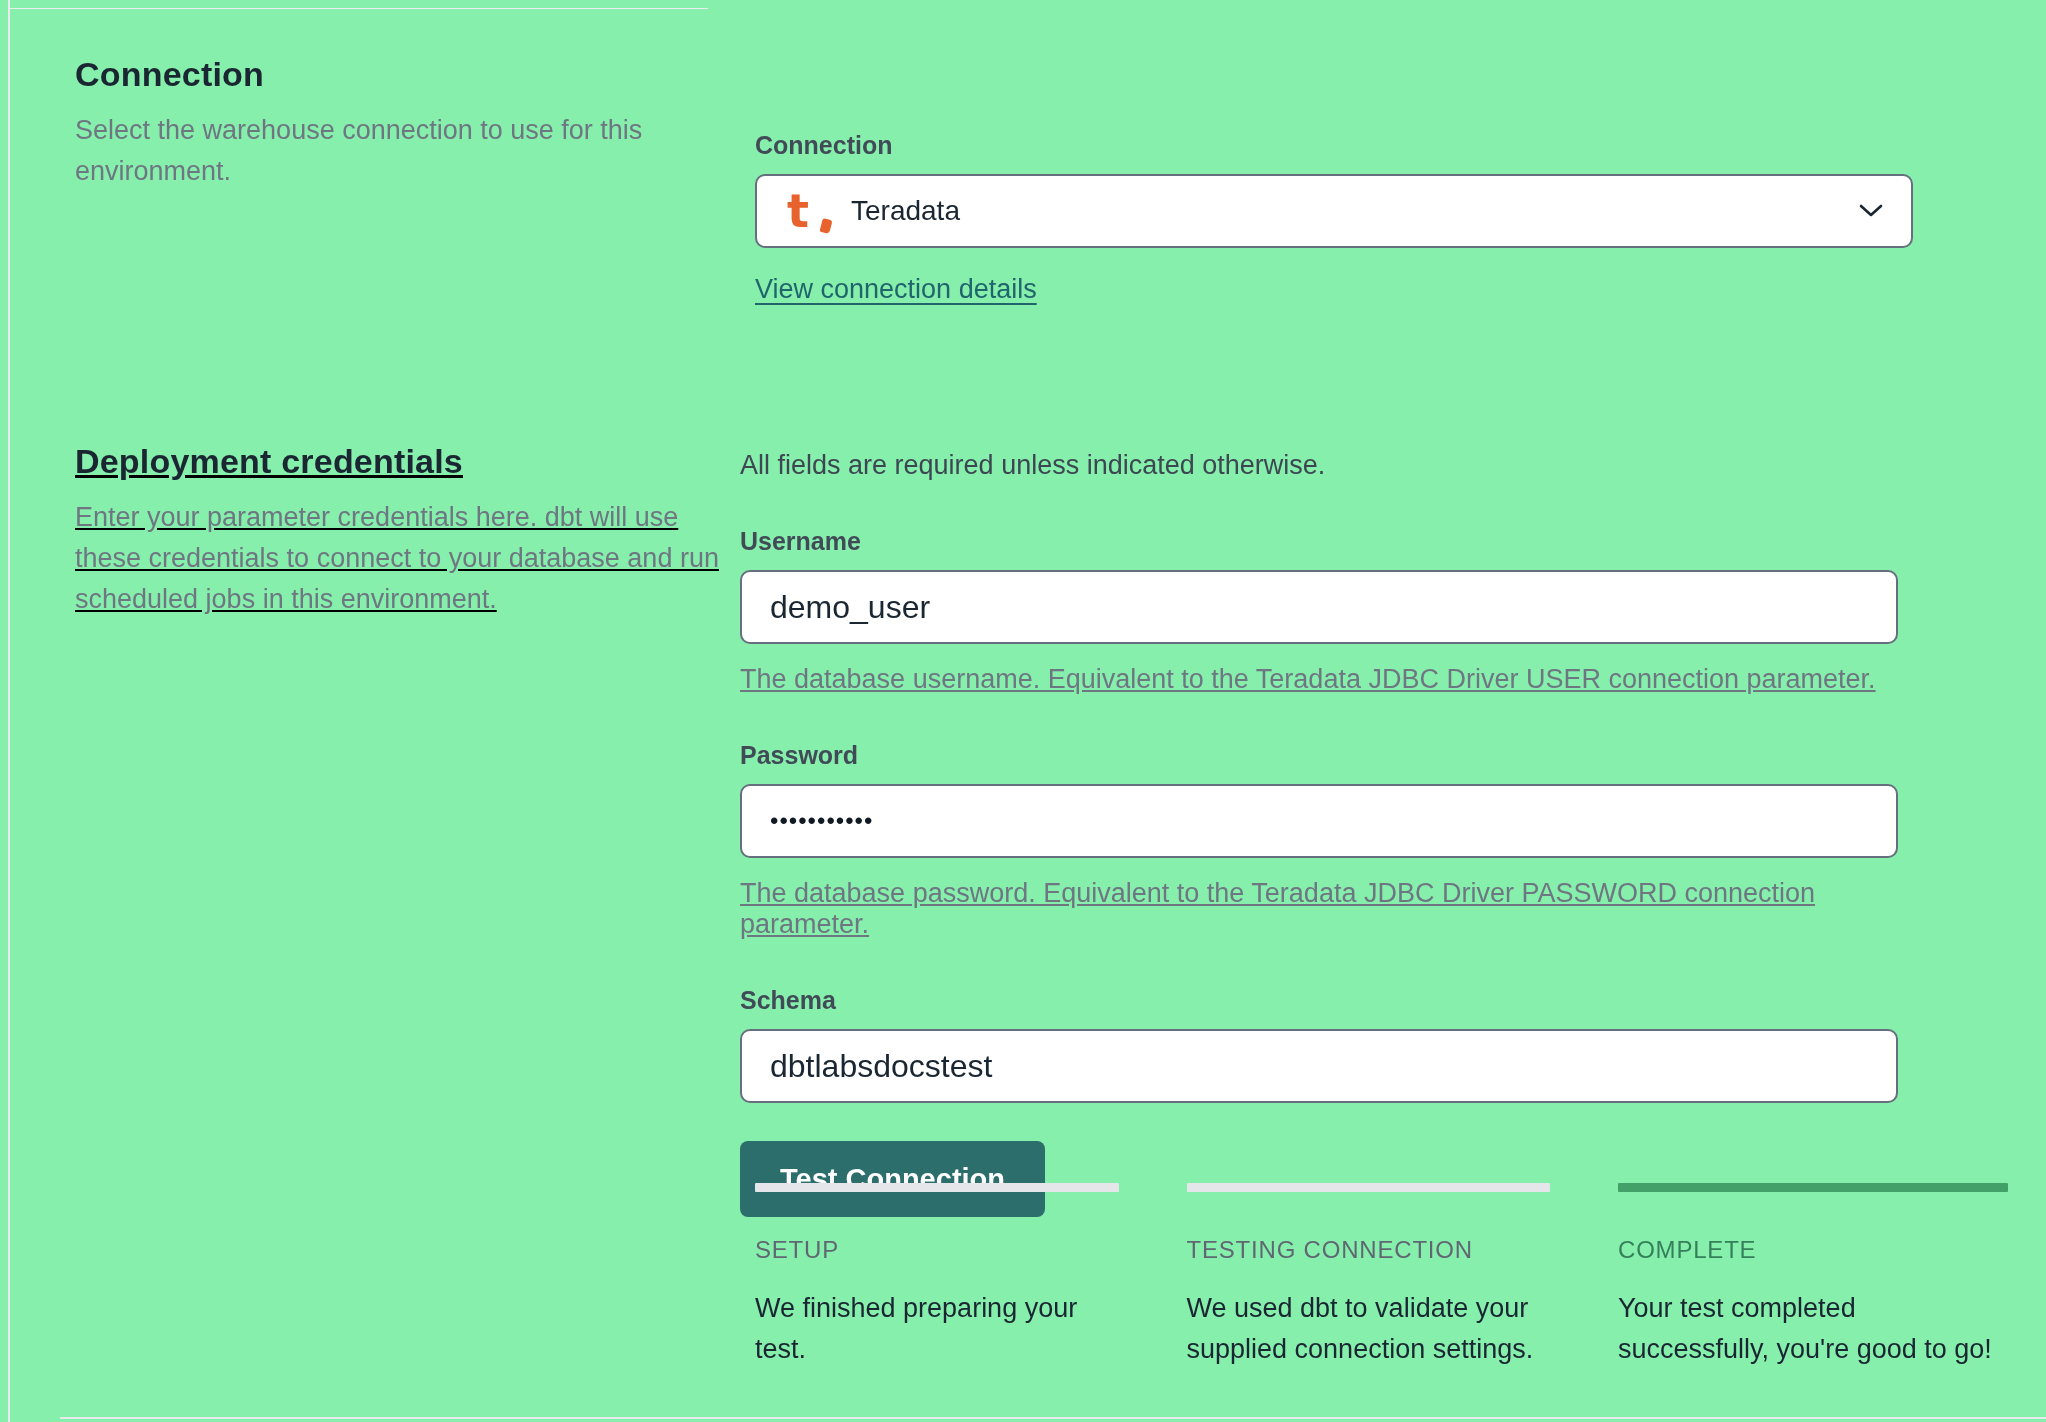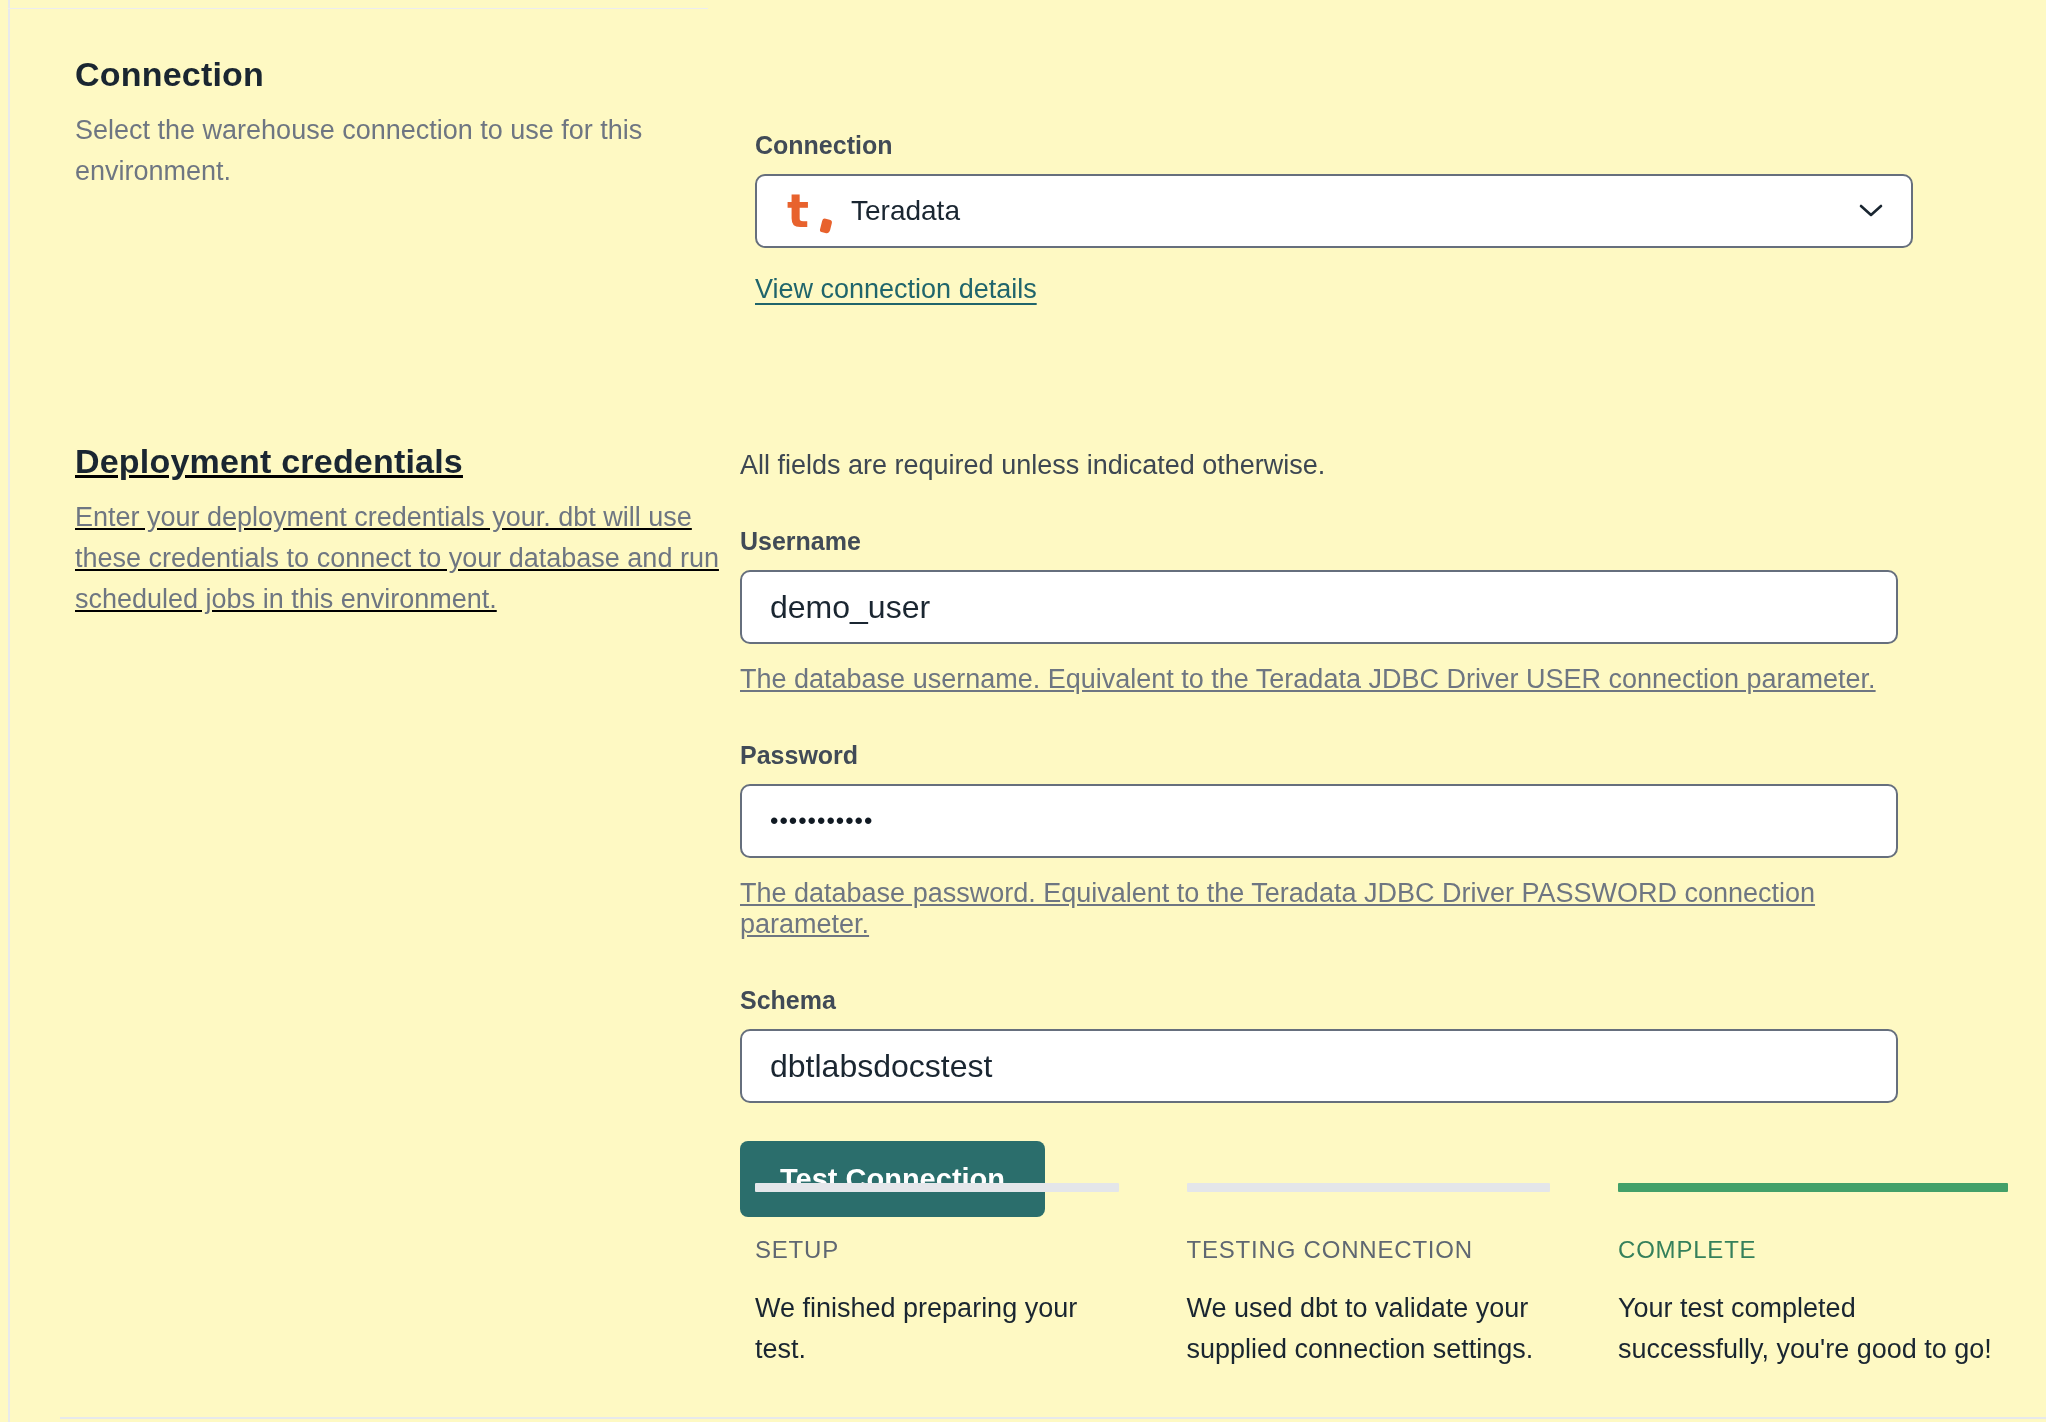--- a/index.html
+++ b/index.html
@@ -1,21 +1,21 @@
 <!DOCTYPE html>
 <html><head>
 <meta charset="utf-8">
 <style>
   * { margin: 0; padding: 0; box-sizing: border-box; }
   body { background: #ffffff; font-family: "Liberation Sans", sans-serif; }
   .page {
     position: relative;
     width: 2046px;
     height: 1422px;
-    background: #fef9c3;
+    background: #86efac;
     overflow: hidden;
   }
   
   .edge-left   { position: absolute; left: 8px; top: 0; width: 2px; height: 1422px; background: #e8eaec; }
   .edge-top    { position: absolute; left: 8px; top: 8px; width: 700px; height: 1px; background: #ededf0; }
   .edge-bottom { position: absolute; left: 60px; top: 1417px; width: 1986px; height: 2px; background: #e7e9ec; }
 
   h1.sec-title {
     font-size: 34px; font-weight: 700; color: #1a2631; letter-spacing: 0.2px;
   }
@@ -122,21 +122,21 @@
         <svg width="24" height="14" viewBox="0 0 24 14" fill="none">
           <path d="M2 2 L12 11 L22 2" stroke="#1a2631" stroke-width="2.6" stroke-linecap="round" stroke-linejoin="round"></path>
         </svg>
       </span>
     </div>
     <a class="link">View connection details</a>
   </div>
 
   <div class="sec2-left">
     <h1 class="sec-title">Deployment credentials</h1>
-    <div class="sec-desc">Enter your deployment credentials your. dbt will use these credentials to connect to your database and run scheduled jobs in this environment.</div>
+    <div class="sec-desc">Enter your parameter credentials here. dbt will use these credentials to connect to your database and run scheduled jobs in this environment.</div>
   </div>
 
   <div class="sec2-right">
     <div class="required-note">All fields are required unless indicated otherwise.</div>
 
     <div class="fgroup">
       <div class="field-label">Username</div>
       <input type="text" class="text-input" value="demo_user" style="">
       <div class="helper">The database username. Equivalent to the Teradata JDBC Driver USER connection parameter.</div>
     </div>

